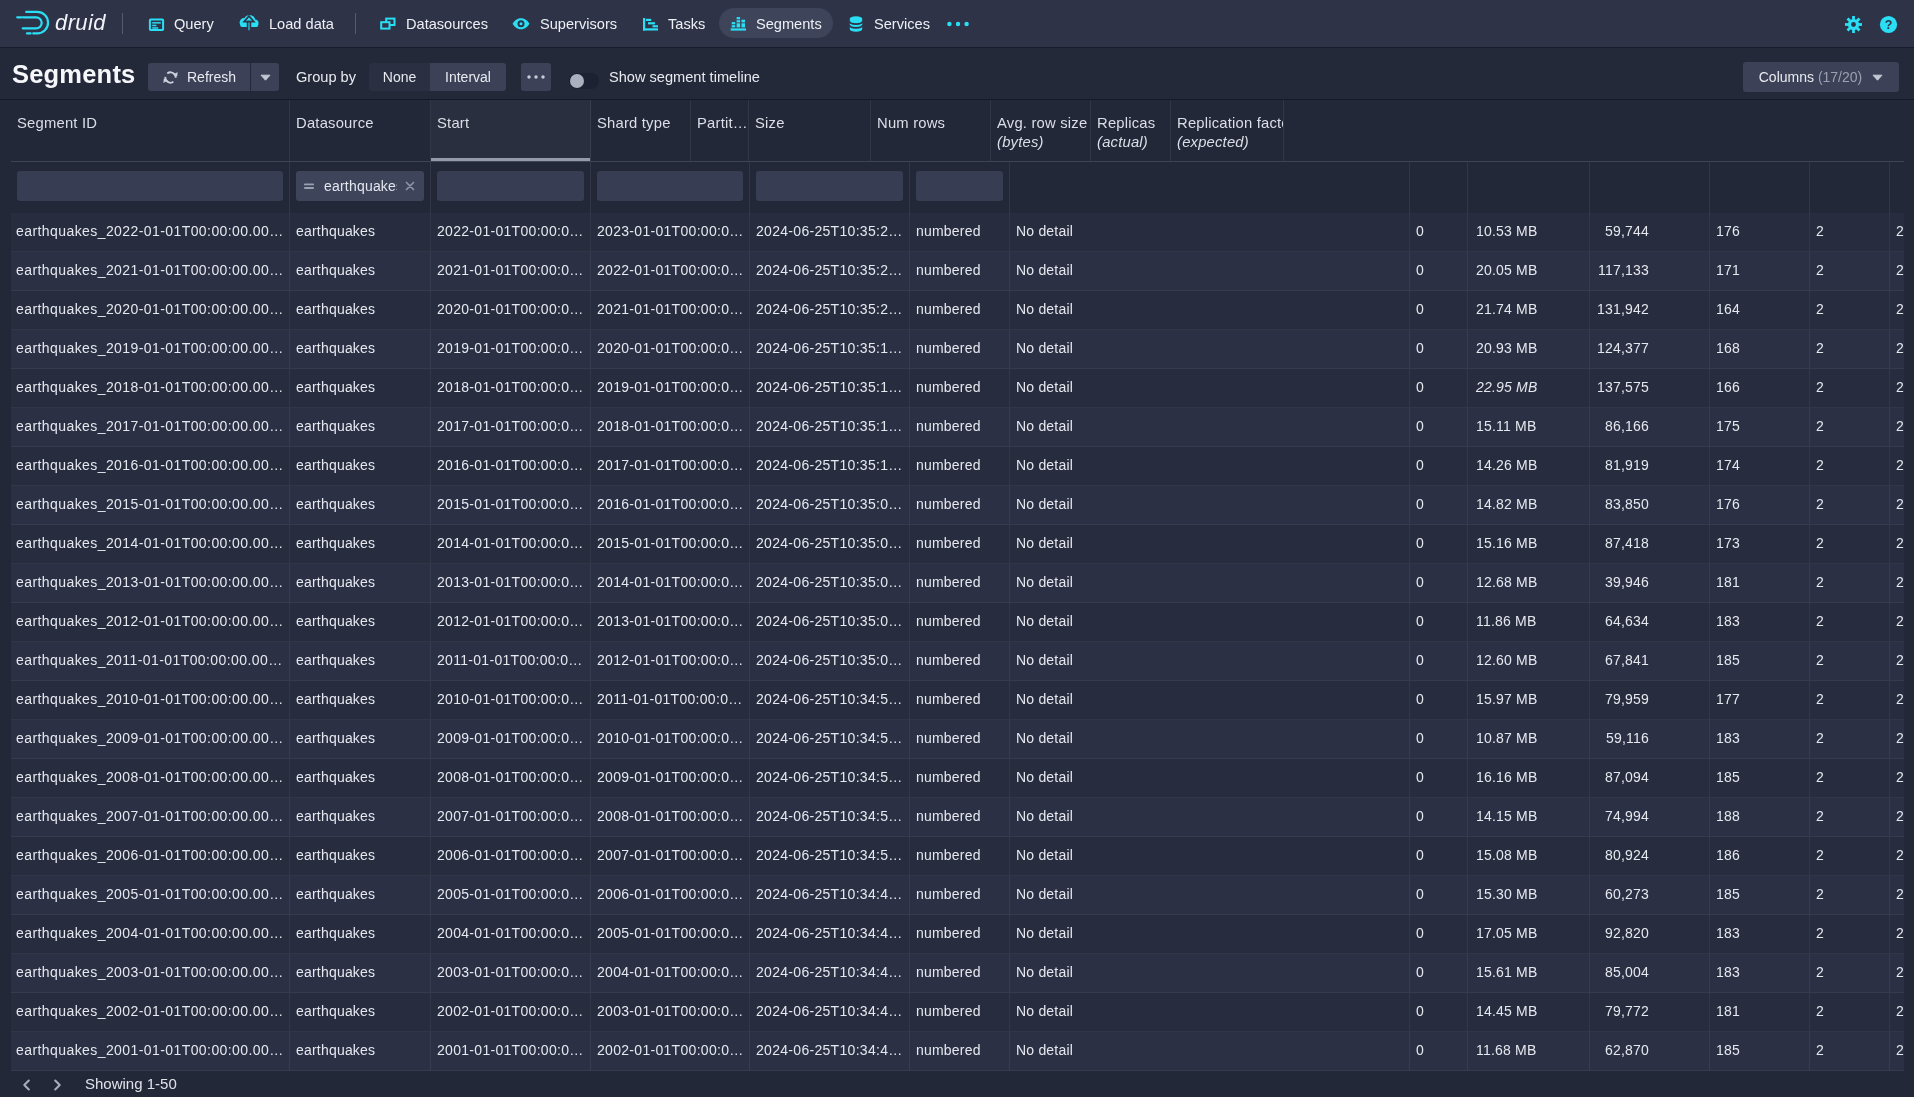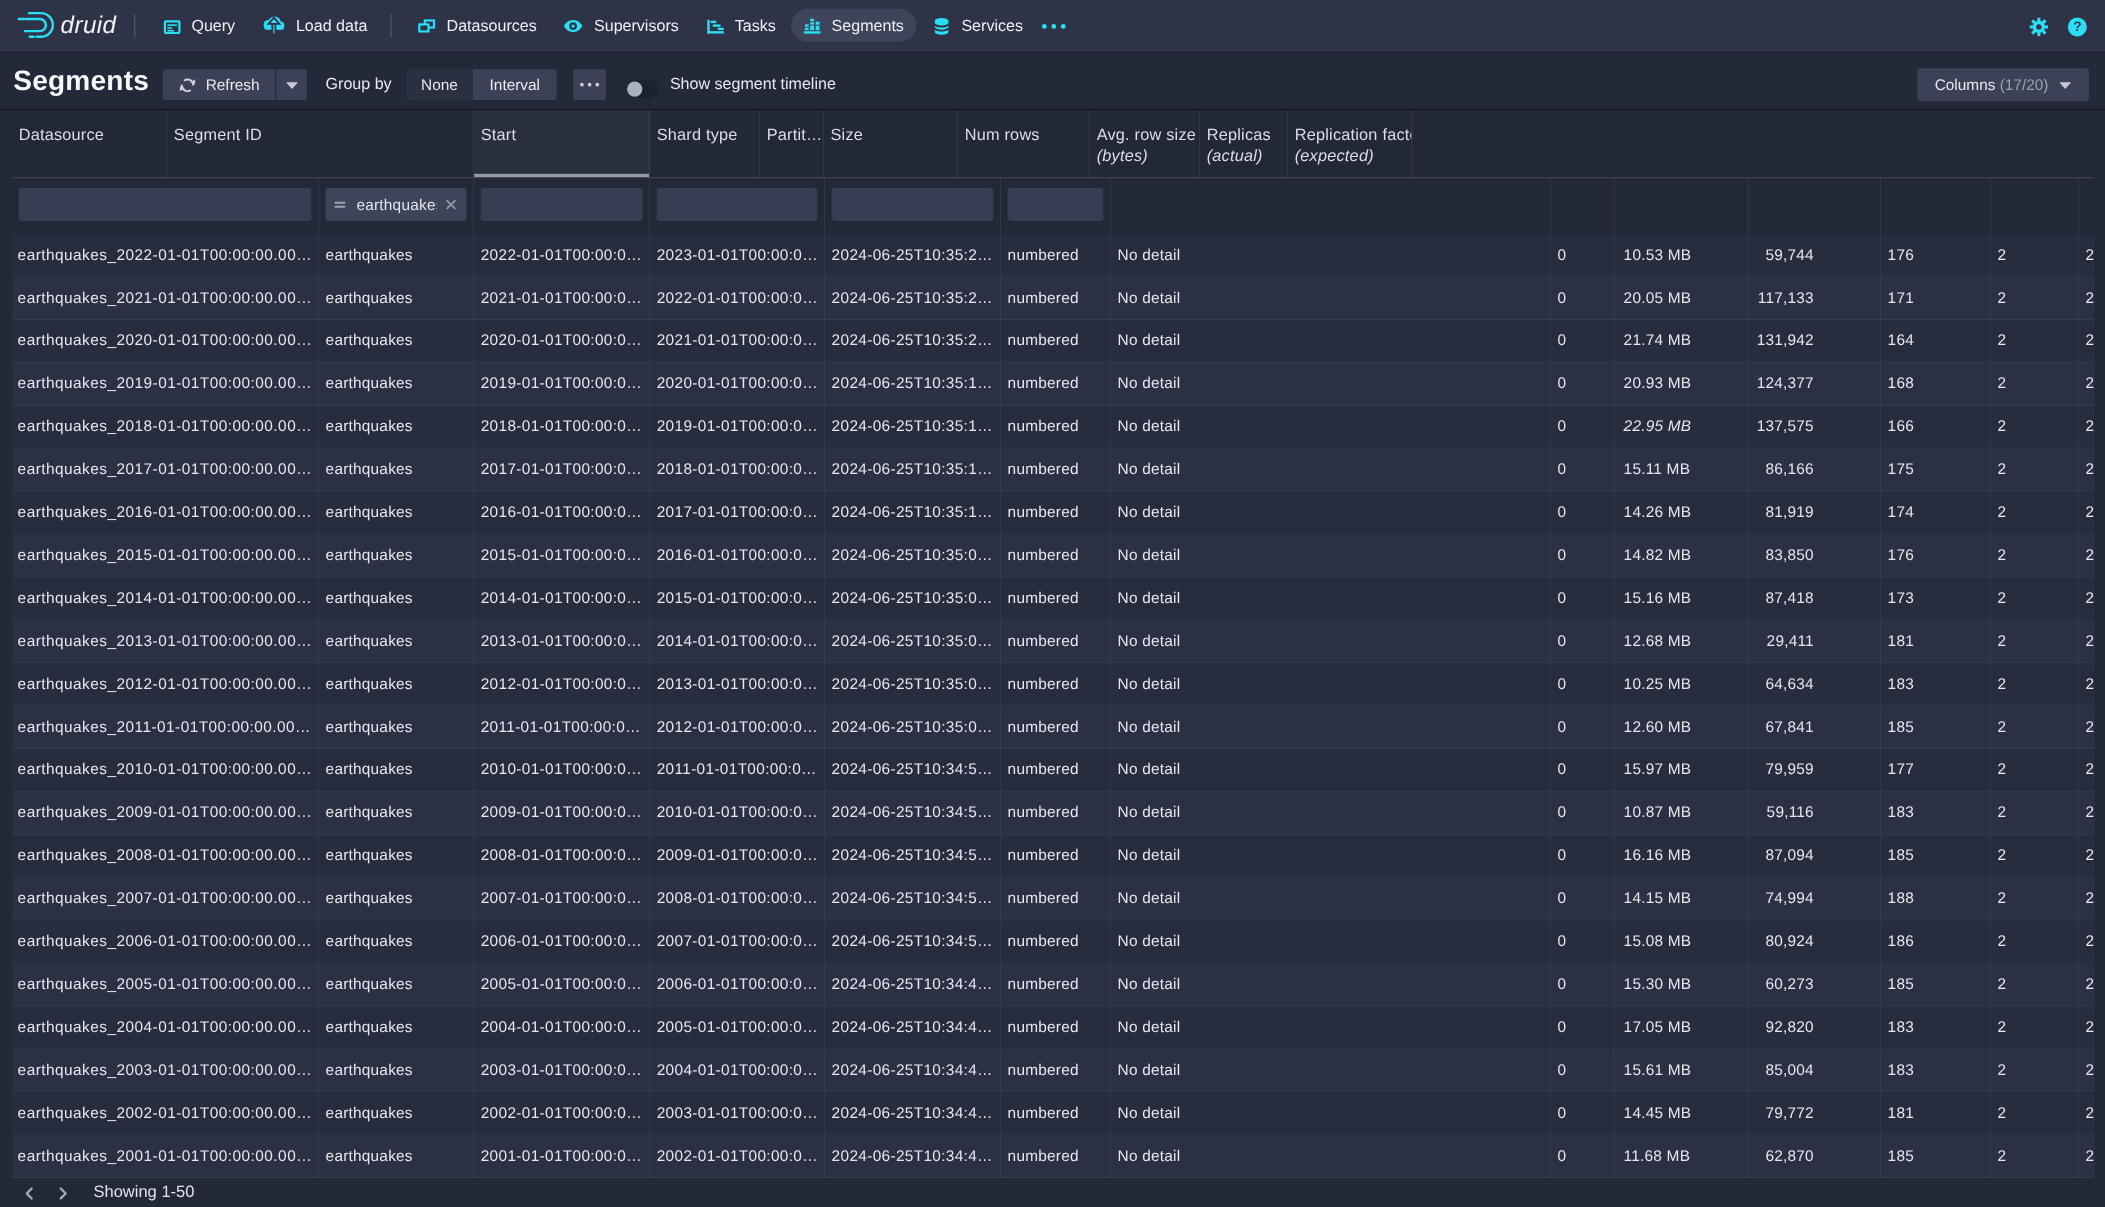--- a/index.html
+++ b/index.html
@@ -180,22 +180,22 @@
 <div style="position:absolute;left:570px;top:74px;width:14px;height:14px;border-radius:7px;background:#aab0bd;"></div>
 <div class="lbl" style="left:609px;top:69px;">Show segment timeline</div>
 <div class="btn" style="left:1743px;top:62px;width:156px;height:30px;">Columns <span style="color:#9aa1b2;">&nbsp;(17/20)</span><span style="margin-left:10px;display:flex;">
       <svg width="11" height="7" viewBox="0 0 11 7" style="">
         <path d="M1 1.2 h9 l-4.5 5 z" fill="#c3c8d4" stroke="#c3c8d4" stroke-width="1" stroke-linejoin="round"></path>
       </svg>
     </span></div>
 <div class="topline"></div>
 <div class="tablewrap">
     <div class="flexrow thead">
+      <div class="th" style="width:279px;">Segment ID</div>
       <div class="th" style="width:141px;">Datasource</div>
-      <div class="th" style="width:279px;">Segment ID</div>
       <div class="th" style="width:160px;background:rgba(255,255,255,0.035);">Start<div class="sortline"></div></div>
       <div class="th" style="width:100px;">Shard type</div>
       <div class="th" style="width:58px;">Partit…</div>
       <div class="th" style="width:122px;">Size</div>
       <div class="th" style="width:120px;">Num rows</div>
       <div class="th" style="width:100px;">Avg. row size<br><i>(bytes)</i></div>
       <div class="th" style="width:80px;">Replicas<br><i>(actual)</i></div>
       <div class="th" style="width:113px;">Replication factor<br><i>(expected)</i></div>
     </div>
     <div class="flexrow tfilter">
@@ -376,35 +376,35 @@
     <div class="flexrow tr even">
       <div class="td" style="width:279px;text-overflow:ellipsis;padding-left:5px;padding-right:3px;letter-spacing:0.42px;">earthquakes_2013-01-01T00:00:00.000Z_2014-01-01T00:00:00.000Z_2024-06-25T10:35:05.000Z</div>
       <div class="td" style="width:141px;text-overflow:ellipsis;">earthquakes</div>
       <div class="td" style="width:160px;text-overflow:ellipsis;letter-spacing:0.3px;">2013-01-01T00:00:00.000Z</div>
       <div class="td" style="width:159px;text-overflow:ellipsis;letter-spacing:0.3px;">2014-01-01T00:00:00.000Z</div>
       <div class="td" style="width:160px;text-overflow:ellipsis;letter-spacing:0.3px;">2024-06-25T10:35:05.000Z</div>
       <div class="td" style="width:100px;">numbered</div>
       <div class="td" style="width:400px;text-overflow:ellipsis;">No detail</div>
       <div class="td" style="width:58px;">0</div>
       <div class="td" style="width:122px;text-overflow:ellipsis;padding-left:8px;">12.68 MB</div>
-      <div class="td" style="width:120px;text-overflow:ellipsis;"><span class="cellnum" style="width:53px;">29,411</span></div>
+      <div class="td" style="width:120px;text-overflow:ellipsis;"><span class="cellnum" style="width:53px;">39,946</span></div>
       <div class="td" style="width:100px;">181</div>
       <div class="td" style="width:80px;">2</div>
       <div class="td" style="width:113px;text-overflow:ellipsis;">2</div>
     </div>
     <div class="flexrow tr odd">
       <div class="td" style="width:279px;text-overflow:ellipsis;padding-left:5px;padding-right:3px;letter-spacing:0.42px;">earthquakes_2012-01-01T00:00:00.000Z_2013-01-01T00:00:00.000Z_2024-06-25T10:35:05.000Z</div>
       <div class="td" style="width:141px;text-overflow:ellipsis;">earthquakes</div>
       <div class="td" style="width:160px;text-overflow:ellipsis;letter-spacing:0.3px;">2012-01-01T00:00:00.000Z</div>
       <div class="td" style="width:159px;text-overflow:ellipsis;letter-spacing:0.3px;">2013-01-01T00:00:00.000Z</div>
       <div class="td" style="width:160px;text-overflow:ellipsis;letter-spacing:0.3px;">2024-06-25T10:35:05.000Z</div>
       <div class="td" style="width:100px;">numbered</div>
       <div class="td" style="width:400px;text-overflow:ellipsis;">No detail</div>
       <div class="td" style="width:58px;">0</div>
-      <div class="td" style="width:122px;text-overflow:ellipsis;padding-left:8px;">10.25 MB</div>
+      <div class="td" style="width:122px;text-overflow:ellipsis;padding-left:8px;">11.86 MB</div>
       <div class="td" style="width:120px;text-overflow:ellipsis;"><span class="cellnum" style="width:53px;">64,634</span></div>
       <div class="td" style="width:100px;">183</div>
       <div class="td" style="width:80px;">2</div>
       <div class="td" style="width:113px;text-overflow:ellipsis;">2</div>
     </div>
     <div class="flexrow tr even">
       <div class="td" style="width:279px;text-overflow:ellipsis;padding-left:5px;padding-right:3px;letter-spacing:0.42px;">earthquakes_2011-01-01T00:00:00.000Z_2012-01-01T00:00:00.000Z_2024-06-25T10:35:05.000Z</div>
       <div class="td" style="width:141px;text-overflow:ellipsis;">earthquakes</div>
       <div class="td" style="width:160px;text-overflow:ellipsis;letter-spacing:0.3px;">2011-01-01T00:00:00.000Z</div>
       <div class="td" style="width:159px;text-overflow:ellipsis;letter-spacing:0.3px;">2012-01-01T00:00:00.000Z</div>

